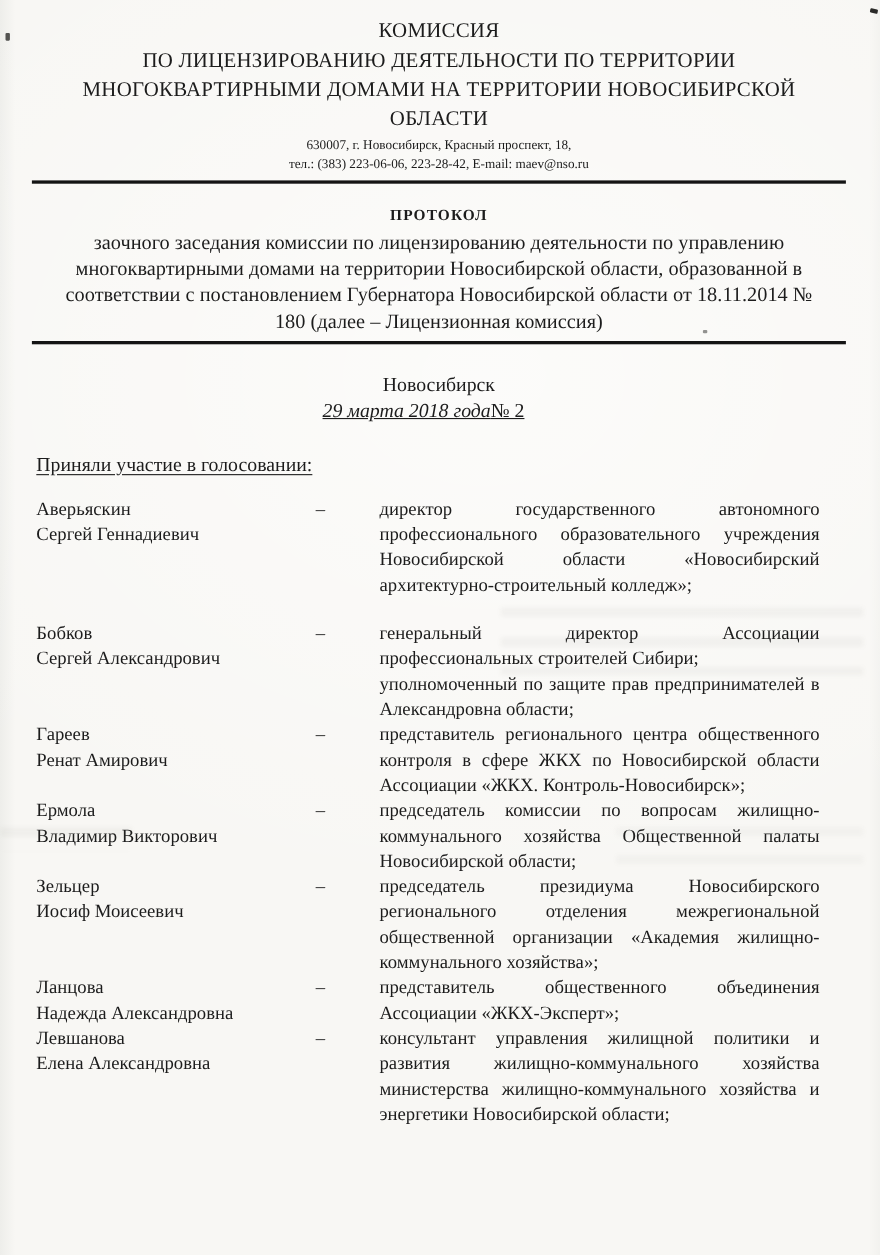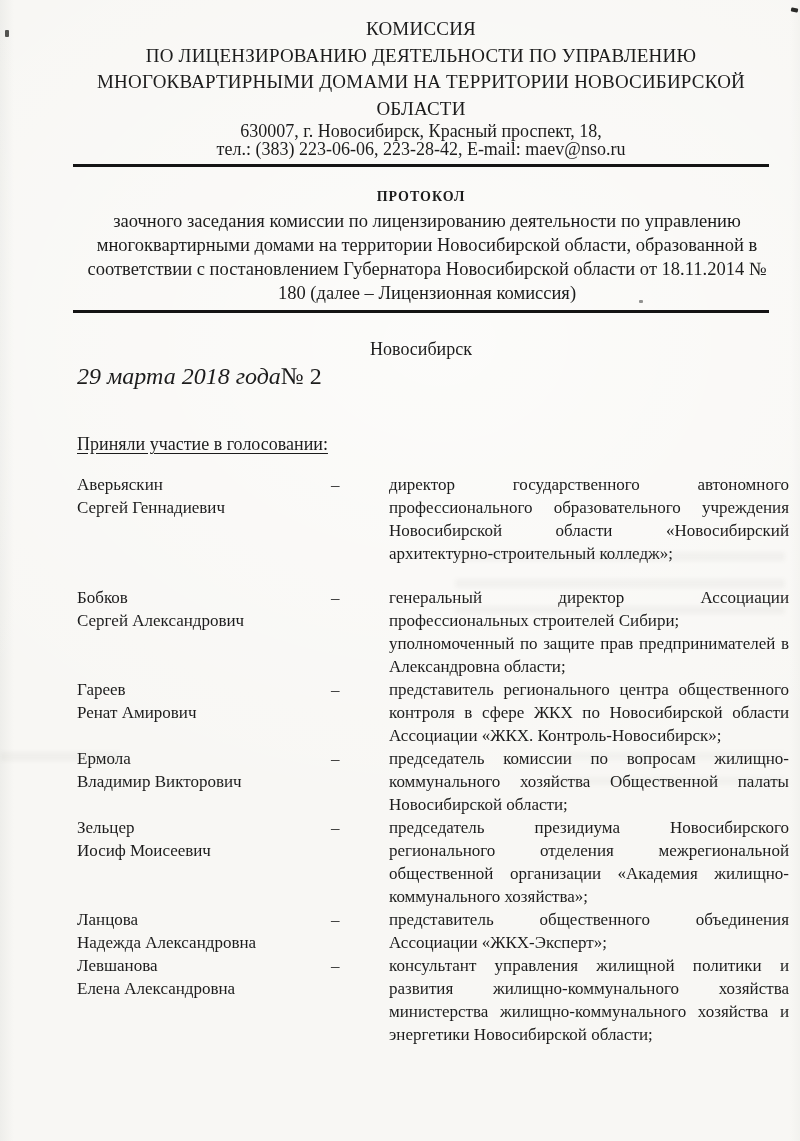--- a/index.html
+++ b/index.html
@@ -10,41 +10,40 @@
     height: 1141px;
     margin: 0 auto;
     background:
       radial-gradient(ellipse 900px 700px at 55% 30%, rgba(255,255,255,0.55), rgba(255,255,255,0) 70%),
       linear-gradient(90deg, rgba(190,195,190,0.18) 0px, rgba(0,0,0,0) 14px),
       linear-gradient(270deg, rgba(190,195,190,0.10) 0px, rgba(0,0,0,0) 10px),
       #f8f7f4;
     color: #1c1c1c;
     font-family: "Liberation Serif", "DejaVu Serif", serif;
     overflow: hidden;
-    padding-left: 44px;
   }
   .content { padding: 16px 35px 0 33px; }
 
   
   .org-name { text-align: center; font-size: 19px; line-height: 26.5px; letter-spacing: 0.2px; }
-  .org-addr { text-align: center; font-size: 18px; line-height: 17px; margin-top: 1px; }
+  .org-addr { text-align: center; font-size: 12px; line-height: 17px; margin-top: 1px; }
   .rule { height: 0; border-top: 3.5px solid #141414; margin: 0 -4px; }
   .rule-1 { margin-top: 6px; }
   .rule-2 { border-top-width: 3px; margin-top: 5px; }
 
   
   .doc-type { text-align: center; font-size: 14px; font-weight: bold; letter-spacing: 1px; margin-top: 22px; }
   .doc-subtitle { text-align: center; font-size: 18.5px; line-height: 24px; margin: 4px auto 0; width: 700px; }
 
   .city-line { text-align: center; font-size: 18px; margin-top: 26px; }
-  .date-line { display: flex; justify-content: flex-start; align-items: baseline; margin-top: 3px; font-size: 24px; }
+  .date-line { display: flex; justify-content: center; align-items: baseline; margin-top: 3px; font-size: 18px; text-decoration: underline; }
   .date-line .date { font-style: italic; }
   .date-line .doc-number { padding-right: 28px; }
 
-  .voting-heading { margin-top: 44px; font-size: 18px; }
+  .voting-heading { margin-top: 28px; font-size: 18px; }
   .voting-heading span { text-decoration: underline; text-underline-offset: 3px; }
 
   
   .participants { margin-top: 18px; font-size: 17px; line-height: 23px; }
   .prow { display: flex; align-items: flex-start; }
   .prow.gap-after { margin-bottom: 21px; }
   .pname { width: 250px; flex: 0 0 250px; font-family: Liberation Serif, serif; }
   .pdash { width: 62px; flex: 0 0 62px; padding-left: 4px; }
   .prole { width: 400px; flex: 0 0 400px; text-align: justify; }
 
@@ -69,21 +68,21 @@
   <div class="speck speck-b"></div>
   <div class="speck speck-c"></div>
   <div class="ghost ghost-1"></div>
   <div class="ghost ghost-2"></div>
   <div class="ghost ghost-3"></div>
 
   <div class="content">
 
     <header>
       <div class="org-name">КОМИССИЯ</div>
-      <div class="org-name">ПО ЛИЦЕНЗИРОВАНИЮ ДЕЯТЕЛЬНОСТИ ПО УПРАВЛЕНИЮ</div>
+      <div class="org-name">ПО ЛИЦЕНЗИРОВАНИЮ ДЕЯТЕЛЬНОСТИ ПО ТЕРРИТОРИИ</div>
       <div class="org-name">МНОГОКВАРТИРНЫМИ ДОМАМИ НА ТЕРРИТОРИИ НОВОСИБИРСКОЙ</div>
       <div class="org-name">ОБЛАСТИ</div>
       <div class="org-addr">630007, г. Новосибирск, Красный проспект, 18,</div>
       <div class="org-addr">тел.: (383) 223-06-06, 223-28-42, E-mail: maev@nso.ru</div>
       <div class="rule rule-1"></div>
     </header>
 
     <section>
       <div class="doc-type">ПРОТОКОЛ</div>
       <p class="doc-subtitle">заочного заседания комиссии по лицензированию деятельности по управлению многоквартирными домами на территории Новосибирской области, образованной в соответствии с постановлением Губернатора Новосибирской области от 18.11.2014 № 180 (далее – Лицензионная комиссия)</p>

